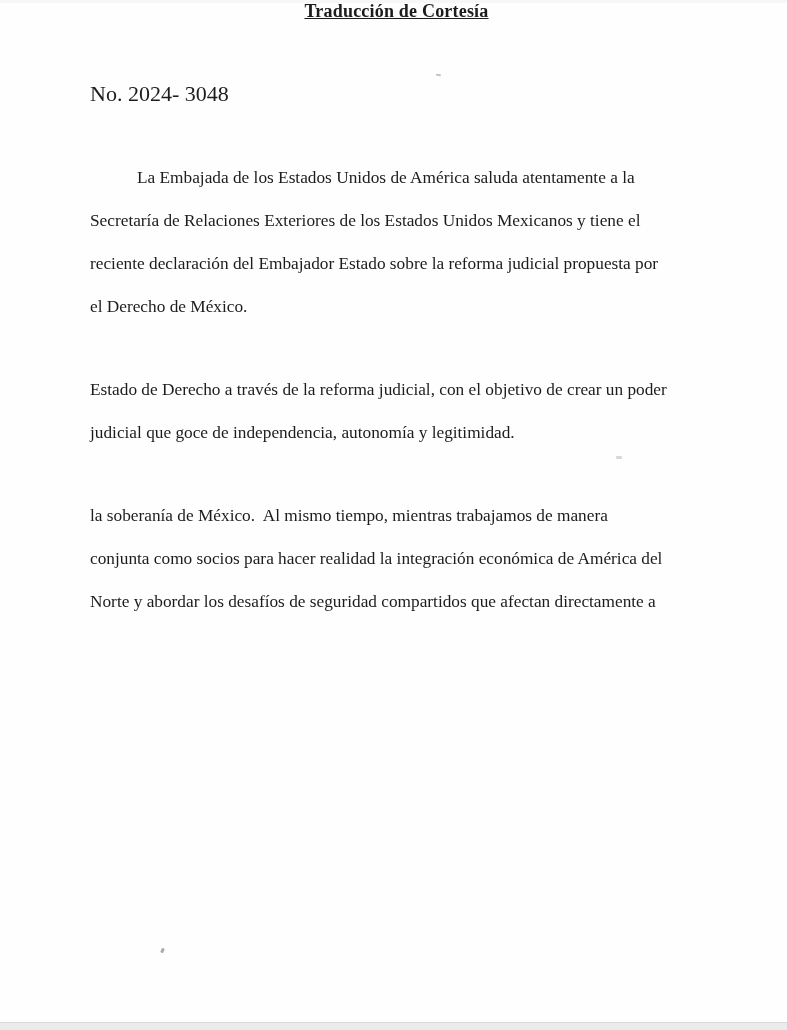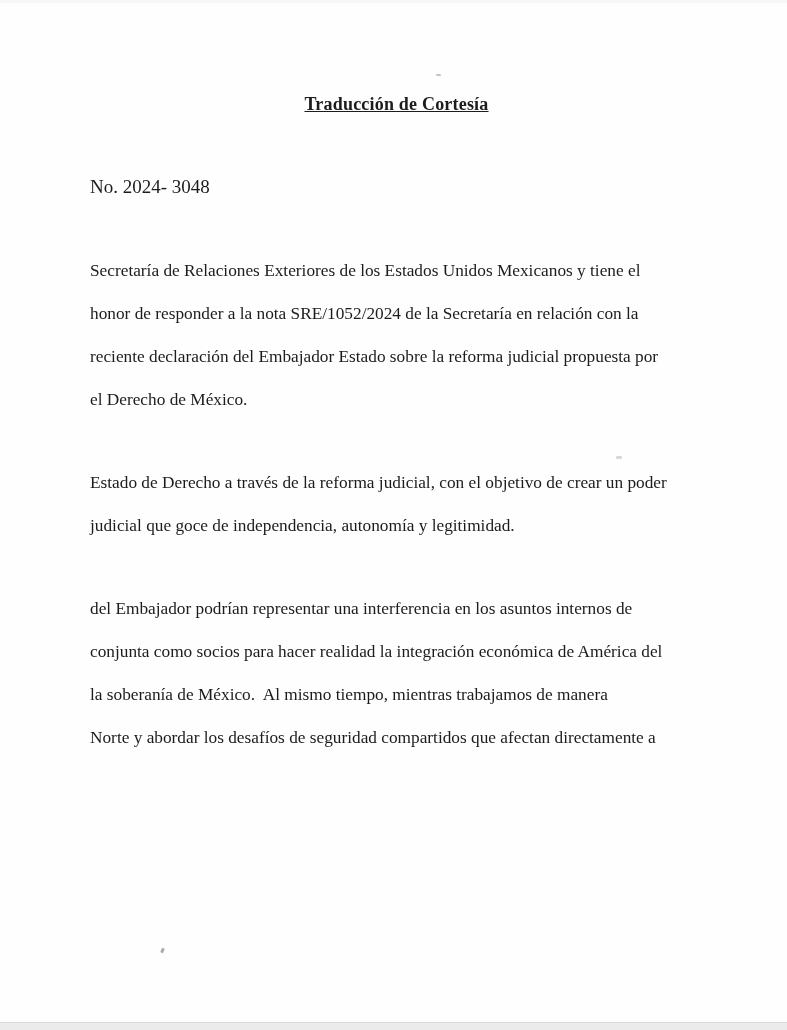--- a/index.html
+++ b/index.html
@@ -29,31 +29,30 @@
     background: #ebebeb;
     border-top: 1px solid #dadada;
   }
   .doc {
     position: absolute;
     left: 90px;
     right: 84px;
     top: 0;
   }
   .doc-title {
-    margin-top: 93px;
     text-align: center;
     font-weight: bold;
     font-size: 18px;
     line-height: 23px;
     text-decoration: underline;
     letter-spacing: 0.2px;
   }
   .ref-number {
     margin-top: 60px;
-    font-size: 19px;
+    font-size: 22px;
     line-height: 22px;
     white-space: pre;
   }
   .paragraph {
     margin: 0;
   }
   .para-1 { margin-top: 51px; }
   .para-2 { margin-top: 40px; }
   .para-3 { margin-top: 40px; }
   .doc-line {
@@ -95,35 +94,34 @@
 
 <div class="page">
   <div class="page-top-edge"></div>
 
   <div class="doc">
     <div class="doc-title">Traducción de Cortesía</div>
 
     <div class="ref-number">No. 2024- 3048</div>
 
     <div class="paragraph para-1">
+      <div class="doc-line first">La Embajada de los Estados Unidos de América saluda atentamente a la</div>
       <div class="doc-line">Secretaría de Relaciones Exteriores de los Estados Unidos Mexicanos y tiene el</div>
-      <div class="doc-line">honor de responder a la nota SRE/1052/2024 de la Secretaría en relación con la</div>
       <div class="doc-line">reciente declaración del Embajador Estado sobre la reforma judicial propuesta por</div>
       <div class="doc-line">el Derecho de México.</div>
     </div>
 
     <div class="paragraph para-2">
       <div class="doc-line">Estado de Derecho a través de la reforma judicial, con el objetivo de crear un poder</div>
       <div class="doc-line">judicial que goce de independencia, autonomía y legitimidad.</div>
     </div>
 
     <div class="paragraph para-3">
-      <div class="doc-line">del Embajador podrían representar una interferencia en los asuntos internos de</div>
+      <div class="doc-line">la soberanía de México.  Al mismo tiempo, mientras trabajamos de manera</div>
       <div class="doc-line">conjunta como socios para hacer realidad la integración económica de América del</div>
-      <div class="doc-line">la soberanía de México.  Al mismo tiempo, mientras trabajamos de manera</div>
       <div class="doc-line">Norte y abordar los desafíos de seguridad compartidos que afectan directamente a</div>
     </div>
   </div>
 
   <div class="speck speck-a"></div>
   <div class="speck speck-b"></div>
   <div class="speck speck-c"></div>
 
   <div class="page-bottom-edge"></div>
 </div>

